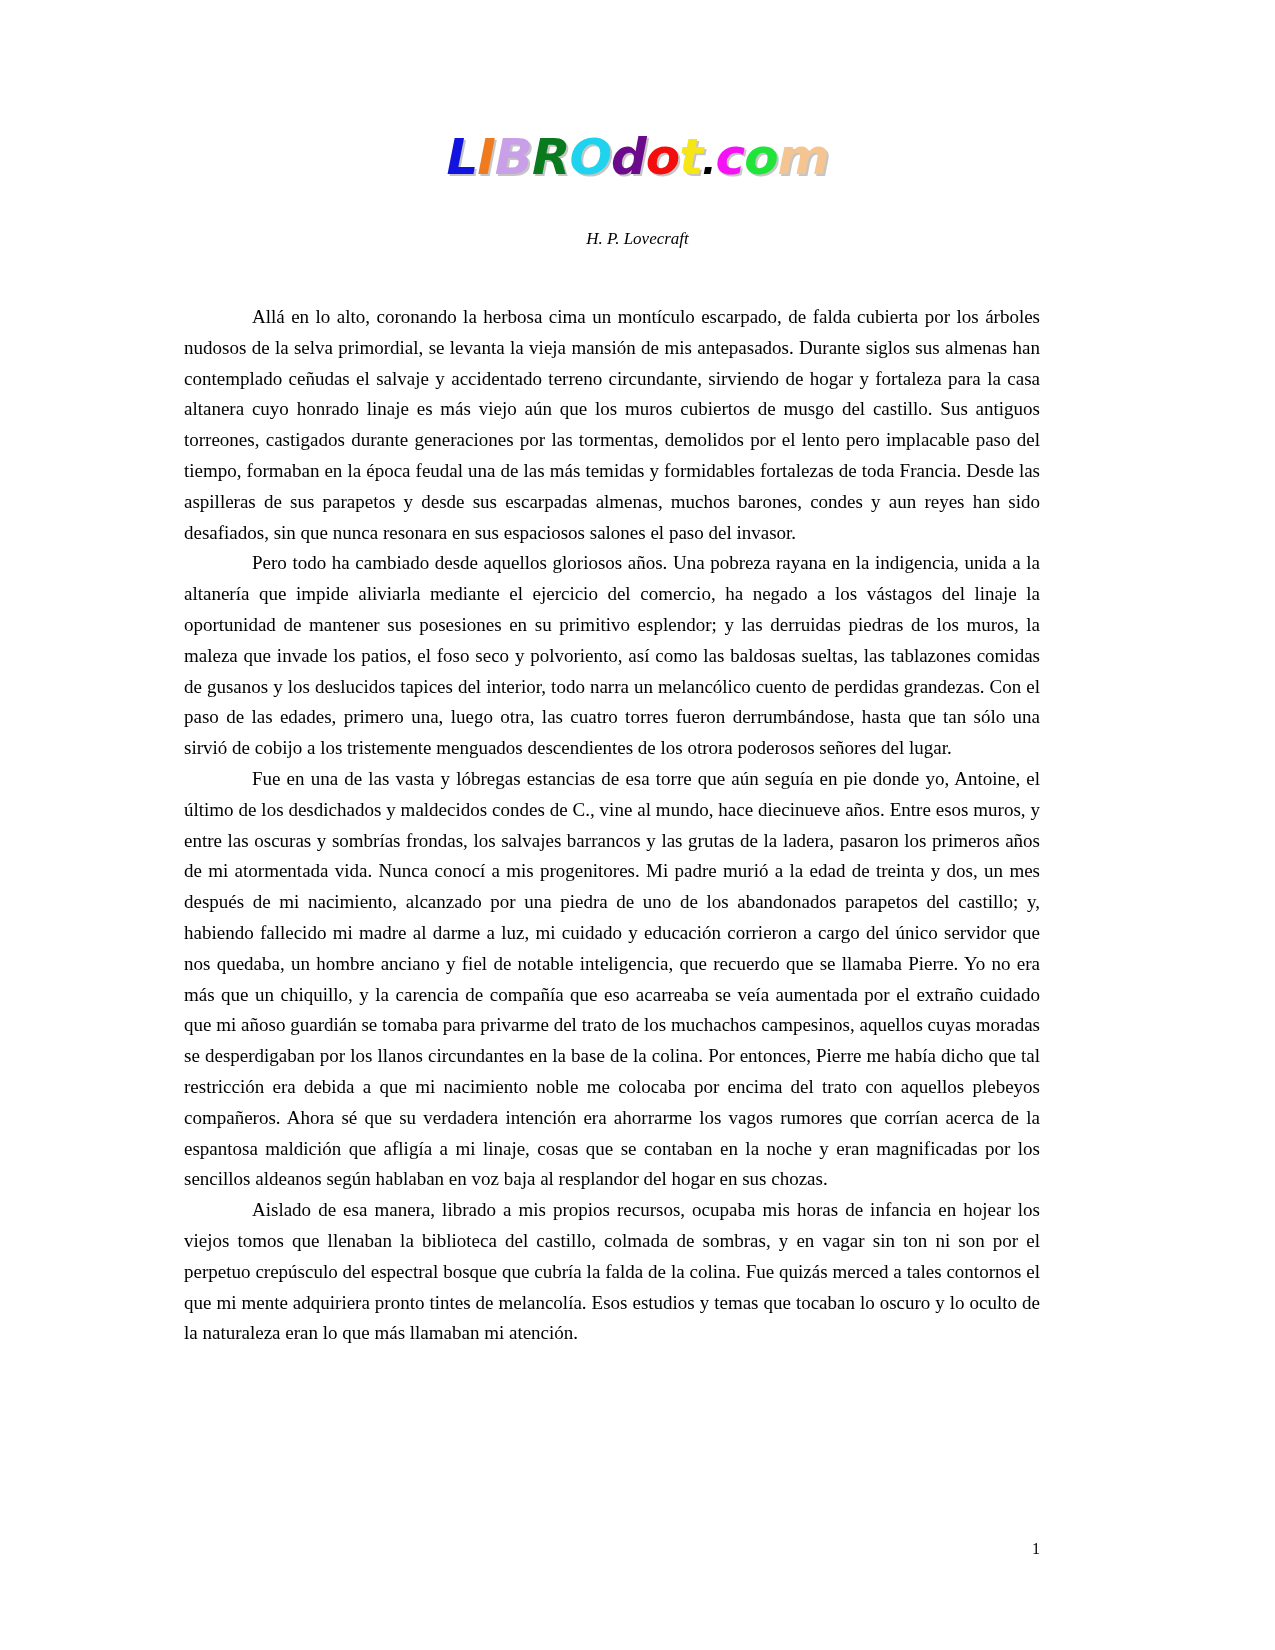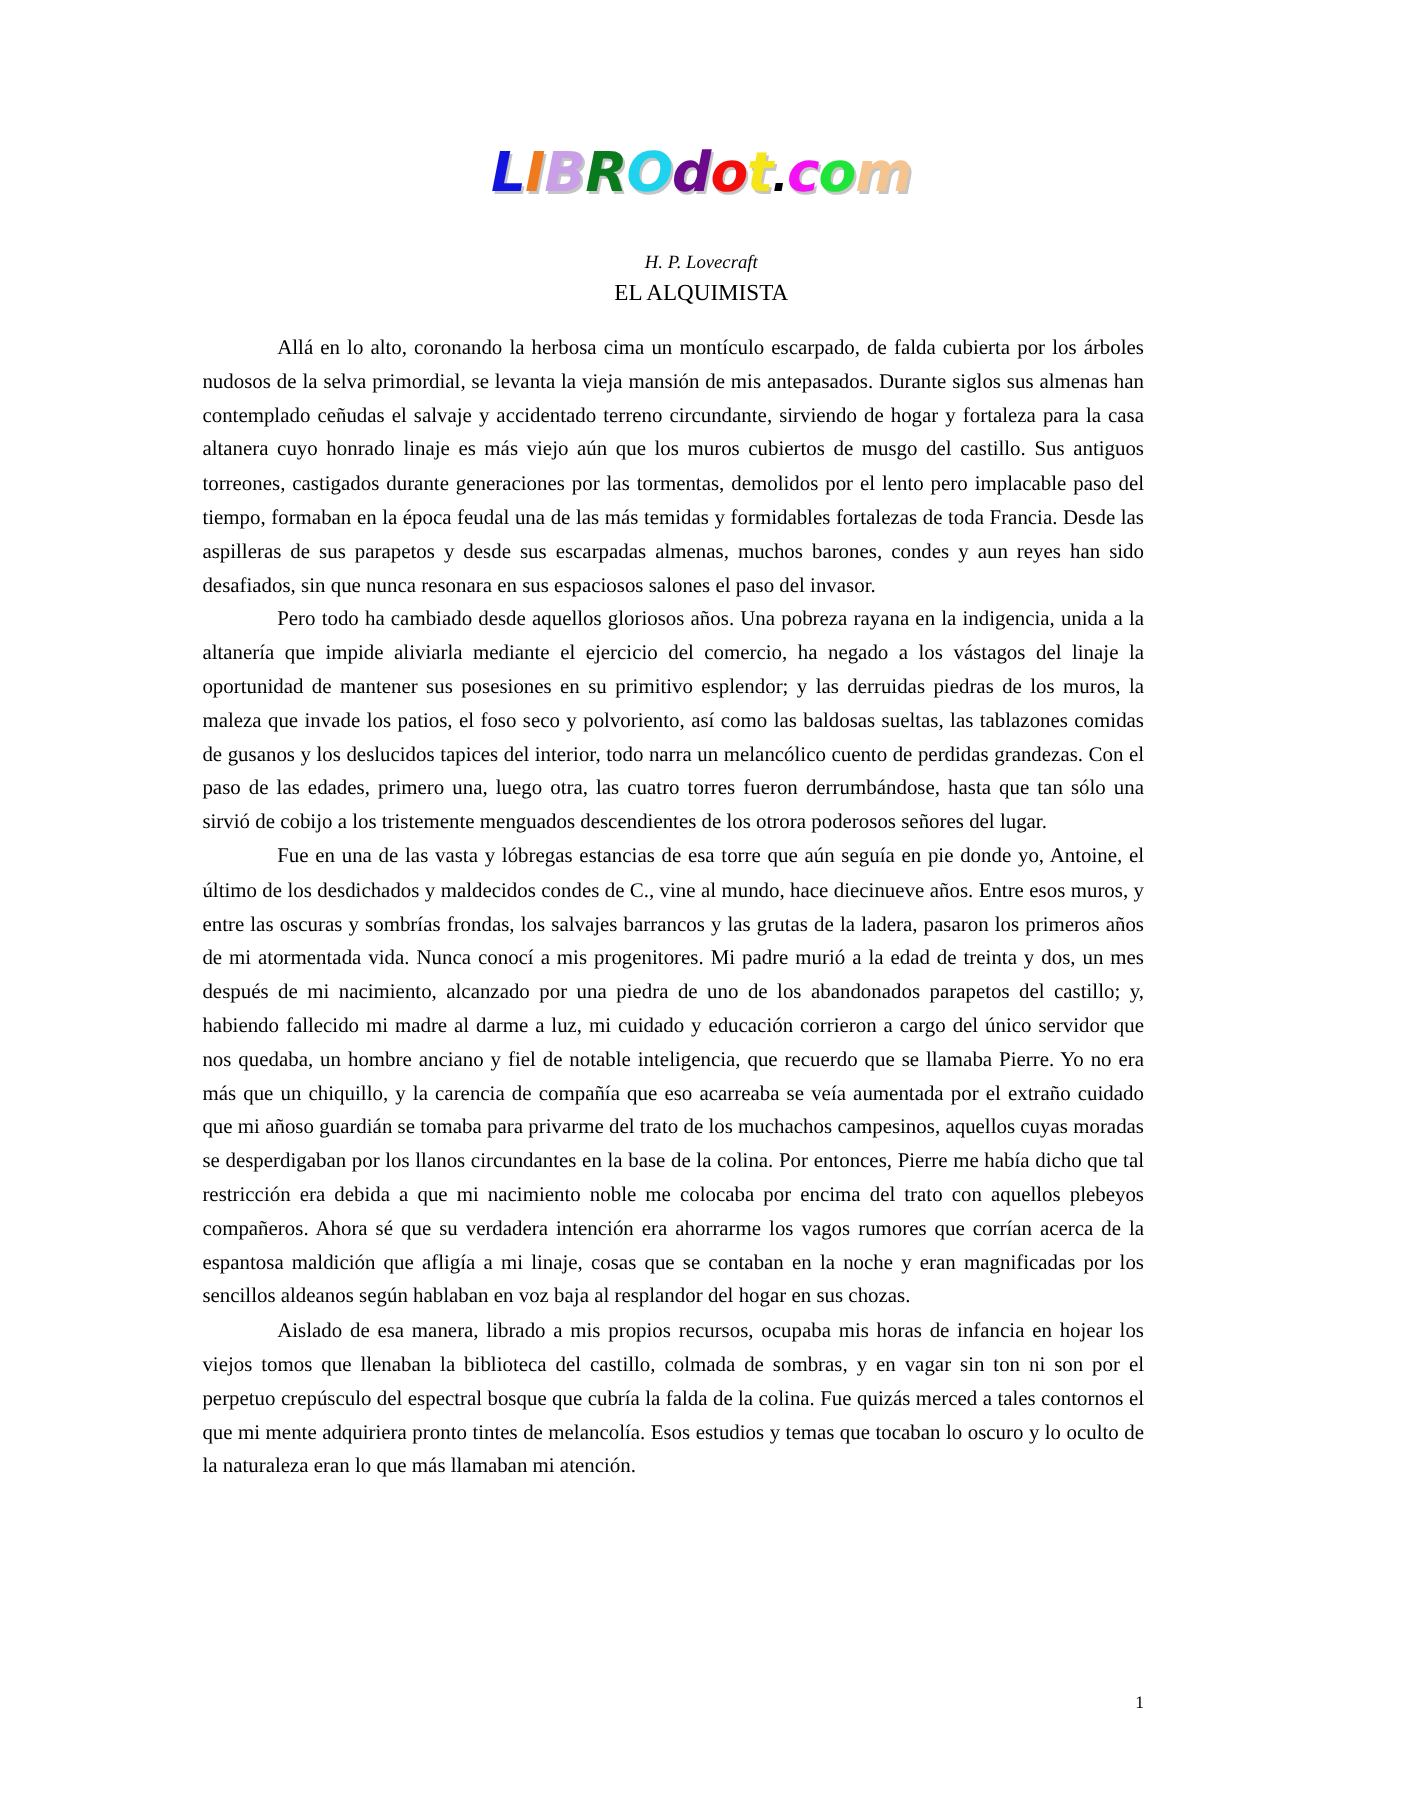--- a/index.html
+++ b/index.html
@@ -94,21 +94,20 @@
 </head>
 <body>
 
 <div class="page">
 
   <div class="logo-wrap">
     <div class="logo" id="logo"><span style="color: rgb(19, 19, 224);">L</span><span style="color: rgb(240, 123, 30);">I</span><span style="color: rgb(201, 160, 232);">B</span><span style="color: rgb(10, 122, 30);">R</span><span style="color: rgb(31, 211, 239);">O</span><span style="color: rgb(107, 10, 138);">d</span><span style="color: rgb(244, 13, 13);">o</span><span style="color: rgb(247, 230, 23);">t</span><span style="color: rgb(0, 0, 0); font-size: 38px; text-shadow: none;">.</span><span style="color: rgb(244, 18, 244);">c</span><span style="color: rgb(33, 228, 58);">o</span><span style="color: rgb(245, 197, 145);">m</span></div>
   </div>
 
   <div class="byline">H. P. Lovecraft</div>
-  <div class="story-title">EL ALQUIMISTA</div>
 
   <div class="body-col" id="body-col">
       <p class="para">Allá  en lo alto, coronando la herbosa cima un montículo escarpado, de falda cubierta por los árboles nudosos de la selva primordial, se levanta la vieja mansión de mis antepasados. Durante siglos sus almenas han contemplado ceñudas el salvaje y accidentado terreno circundante, sirviendo de hogar y fortaleza para la casa altanera cuyo honrado linaje es más viejo aún que los muros cubiertos de musgo del castillo. Sus antiguos torreones, castigados durante generaciones por las tormentas, demolidos por el lento pero implacable paso del tiempo, formaban en la época feudal una de las más temidas y formidables fortalezas de toda Francia. Desde las aspilleras de sus parapetos y desde sus escarpadas almenas, muchos barones, condes y aun reyes han sido desafiados, sin que nunca resonara en sus espaciosos salones el paso del invasor.</p>
       <p class="para">Pero todo ha cambiado desde aquellos gloriosos años. Una pobreza rayana en la indigencia, unida a la altanería que impide aliviarla mediante el ejercicio del comercio, ha negado a los vástagos del linaje la oportunidad de mantener sus posesiones en su primitivo esplendor; y las derruidas piedras de los muros, la maleza que invade los patios, el foso seco y polvoriento, así como las baldosas sueltas, las tablazones comidas de gusanos y los deslucidos tapices del interior, todo narra un melancólico cuento de perdidas grandezas. Con el paso de las edades, primero una, luego otra, las cuatro torres fueron derrumbándose, hasta que tan sólo una sirvió de cobijo a los tristemente menguados descendientes de los otrora poderosos señores del lugar.</p>
       <p class="para">Fue en una de las vasta y lóbregas estancias de esa torre que aún seguía en pie donde yo, Antoine, el último de los desdichados y maldecidos condes de C., vine al mundo, hace diecinueve años. Entre esos muros, y entre las oscuras y sombrías frondas, los salvajes barrancos y las grutas de la ladera, pasaron los primeros años de mi atormentada vida. Nunca conocí a mis progenitores. Mi padre murió a la edad de treinta y dos, un mes después de mi nacimiento, alcanzado por una piedra de uno de los abandonados parapetos del castillo; y, habiendo fallecido mi madre al darme a luz, mi cuidado y educación corrieron a cargo del único servidor que nos quedaba, un hombre anciano y fiel de notable inteligencia, que recuerdo que se llamaba Pierre. Yo no era más que un chiquillo, y la carencia de compañía que eso acarreaba se veía aumentada por el extraño cuidado que mi añoso guardián se tomaba para privarme del trato de los muchachos campesinos, aquellos cuyas moradas se desperdigaban por los llanos circundantes en la base de la colina. Por entonces, Pierre me había dicho que tal restricción era debida a que mi nacimiento noble me colocaba por encima del trato con aquellos plebeyos compañeros. Ahora sé que su verdadera intención era ahorrarme los vagos rumores que corrían acerca de la espantosa maldición que afligía a mi linaje, cosas que se contaban en la noche y eran magnificadas por los sencillos aldeanos según hablaban en voz baja al resplandor del hogar en sus chozas.</p>
       <p class="para">Aislado de esa manera, librado a mis propios recursos, ocupaba mis horas de infancia en hojear los viejos tomos que llenaban la biblioteca del castillo, colmada de sombras, y en vagar sin ton ni son por el perpetuo crepúsculo del espectral bosque que cubría la falda de la colina. Fue quizás merced a tales contornos el que mi mente adquiriera pronto tintes de melancolía. Esos estudios y temas que tocaban lo oscuro y lo oculto de la naturaleza eran lo que más llamaban mi atención.</p>
     </div>
 
   <div class="page-number">1</div>
 

